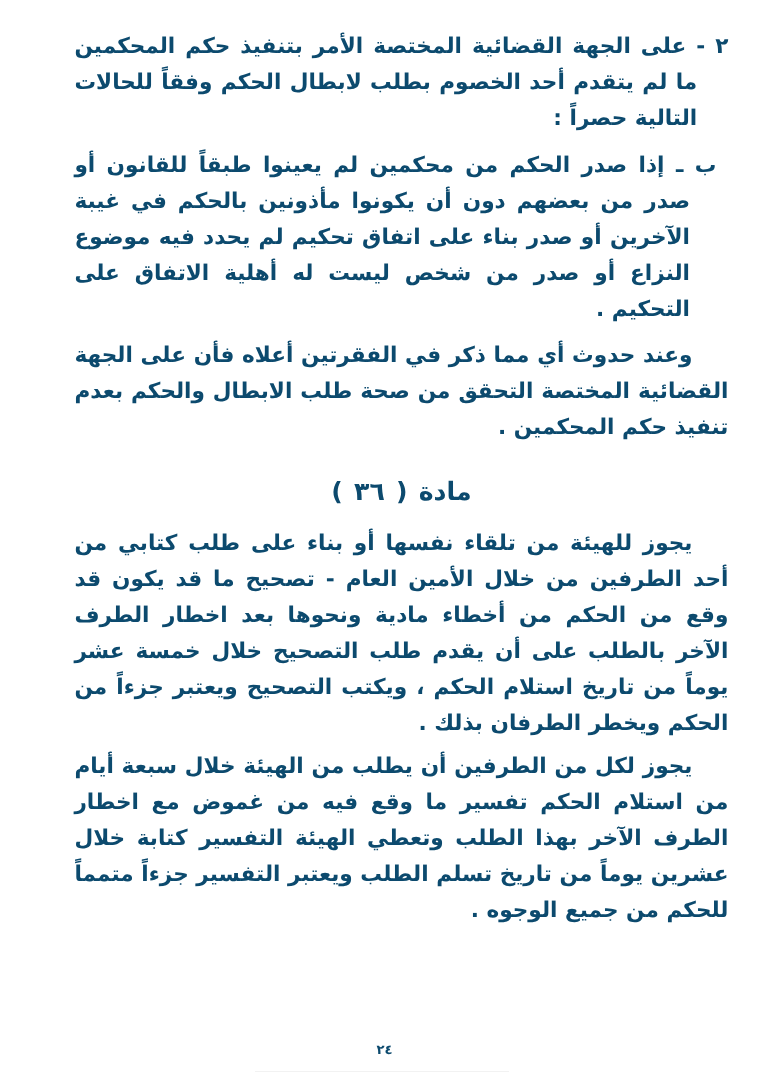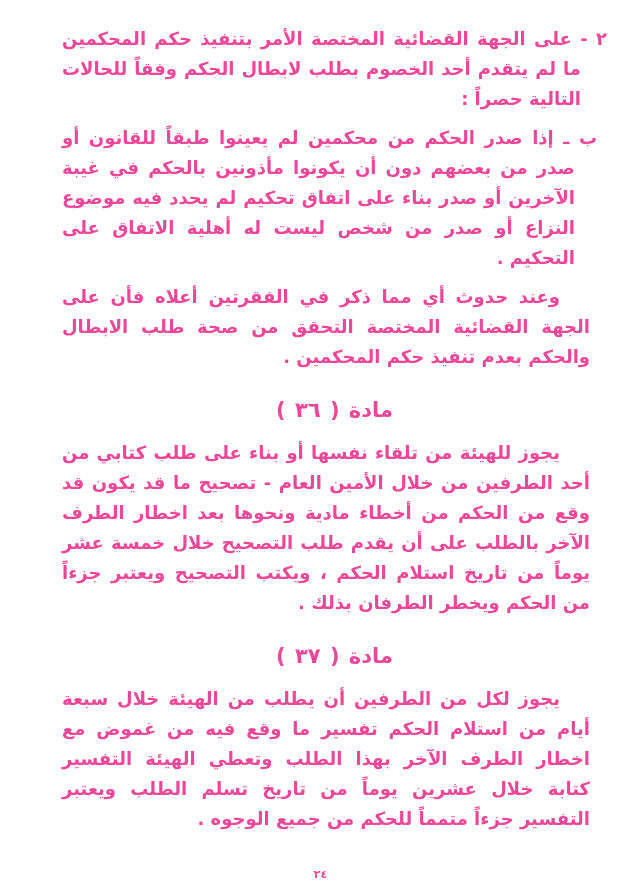--- a/index.html
+++ b/index.html
@@ -6,21 +6,21 @@
     margin: 0;
     padding: 0;
     background: #e8e8e8;
   }
   .page {
     position: relative;
     width: 641px;
     height: 893px;
     margin: 0 auto;
     background: #ffffff;
-    color: #ec4899;
+    color: #0c4a6e;
     direction: rtl;
     font-family: "DejaVu Sans", sans-serif;
     font-weight: 700;
     overflow: hidden;
   }
   .body-text {
     position: absolute;
     top: 24px;
     right: 34px;
     left: 62px;
@@ -39,21 +39,21 @@
     margin: 0 10px 9px 0;
     padding-right: 22px;
     text-indent: -22px;
   }
   .marker {
     white-space: nowrap;
   }
   
   .para {
     text-indent: 30px;
-    margin: 0 17px 6px 0;
+    margin: 0 0 6px 0;
   }
   .article-heading {
     text-align: center;
     text-indent: 0;
     font-size: 21px;
     margin: 23px 0 13px 0;
     word-spacing: 2px;
   }
   .page-number {
     position: absolute;
@@ -82,20 +82,19 @@
       <span class="marker">ب ـ</span>
       <span>إذا صدر الحكم من محكمين لم يعينوا طبقاً للقانون أو صدر من بعضهم دون أن يكونوا مأذونين بالحكم في غيبة الآخرين أو صدر بناء على اتفاق تحكيم لم يحدد فيه موضوع النزاع أو صدر من شخص ليست له أهلية الاتفاق على التحكيم .</span>
     </div>
 
     <div class="para">وعند حدوث أي مما ذكر في الفقرتين أعلاه فأن على الجهة القضائية المختصة التحقق من صحة طلب الابطال والحكم بعدم تنفيذ حكم المحكمين .</div>
 
     <div class="article-heading">مادة ( ٣٦ )</div>
 
     <div class="para">يجوز للهيئة من تلقاء نفسها أو بناء على طلب كتابي من أحد الطرفين من خلال الأمين العام - تصحيح ما قد يكون قد وقع من الحكم من أخطاء مادية ونحوها بعد اخطار الطرف الآخر بالطلب على أن يقدم طلب التصحيح خلال خمسة عشر يوماً من تاريخ استلام الحكم ، ويكتب التصحيح ويعتبر جزءاً من الحكم ويخطر الطرفان بذلك .</div>
 
-    <div class="article-heading">مادة ( ٣٧ )</div>
 
     <div class="para">يجوز لكل من الطرفين أن يطلب من الهيئة خلال سبعة أيام من استلام الحكم تفسير ما وقع فيه من غموض مع اخطار الطرف الآخر بهذا الطلب وتعطي الهيئة التفسير كتابة خلال عشرين يوماً من تاريخ تسلم الطلب ويعتبر التفسير جزءاً متمماً للحكم من جميع الوجوه .</div>
 
   </div>
 
   <div class="page-number">٢٤</div>
 </div>
 
 </body></html>

